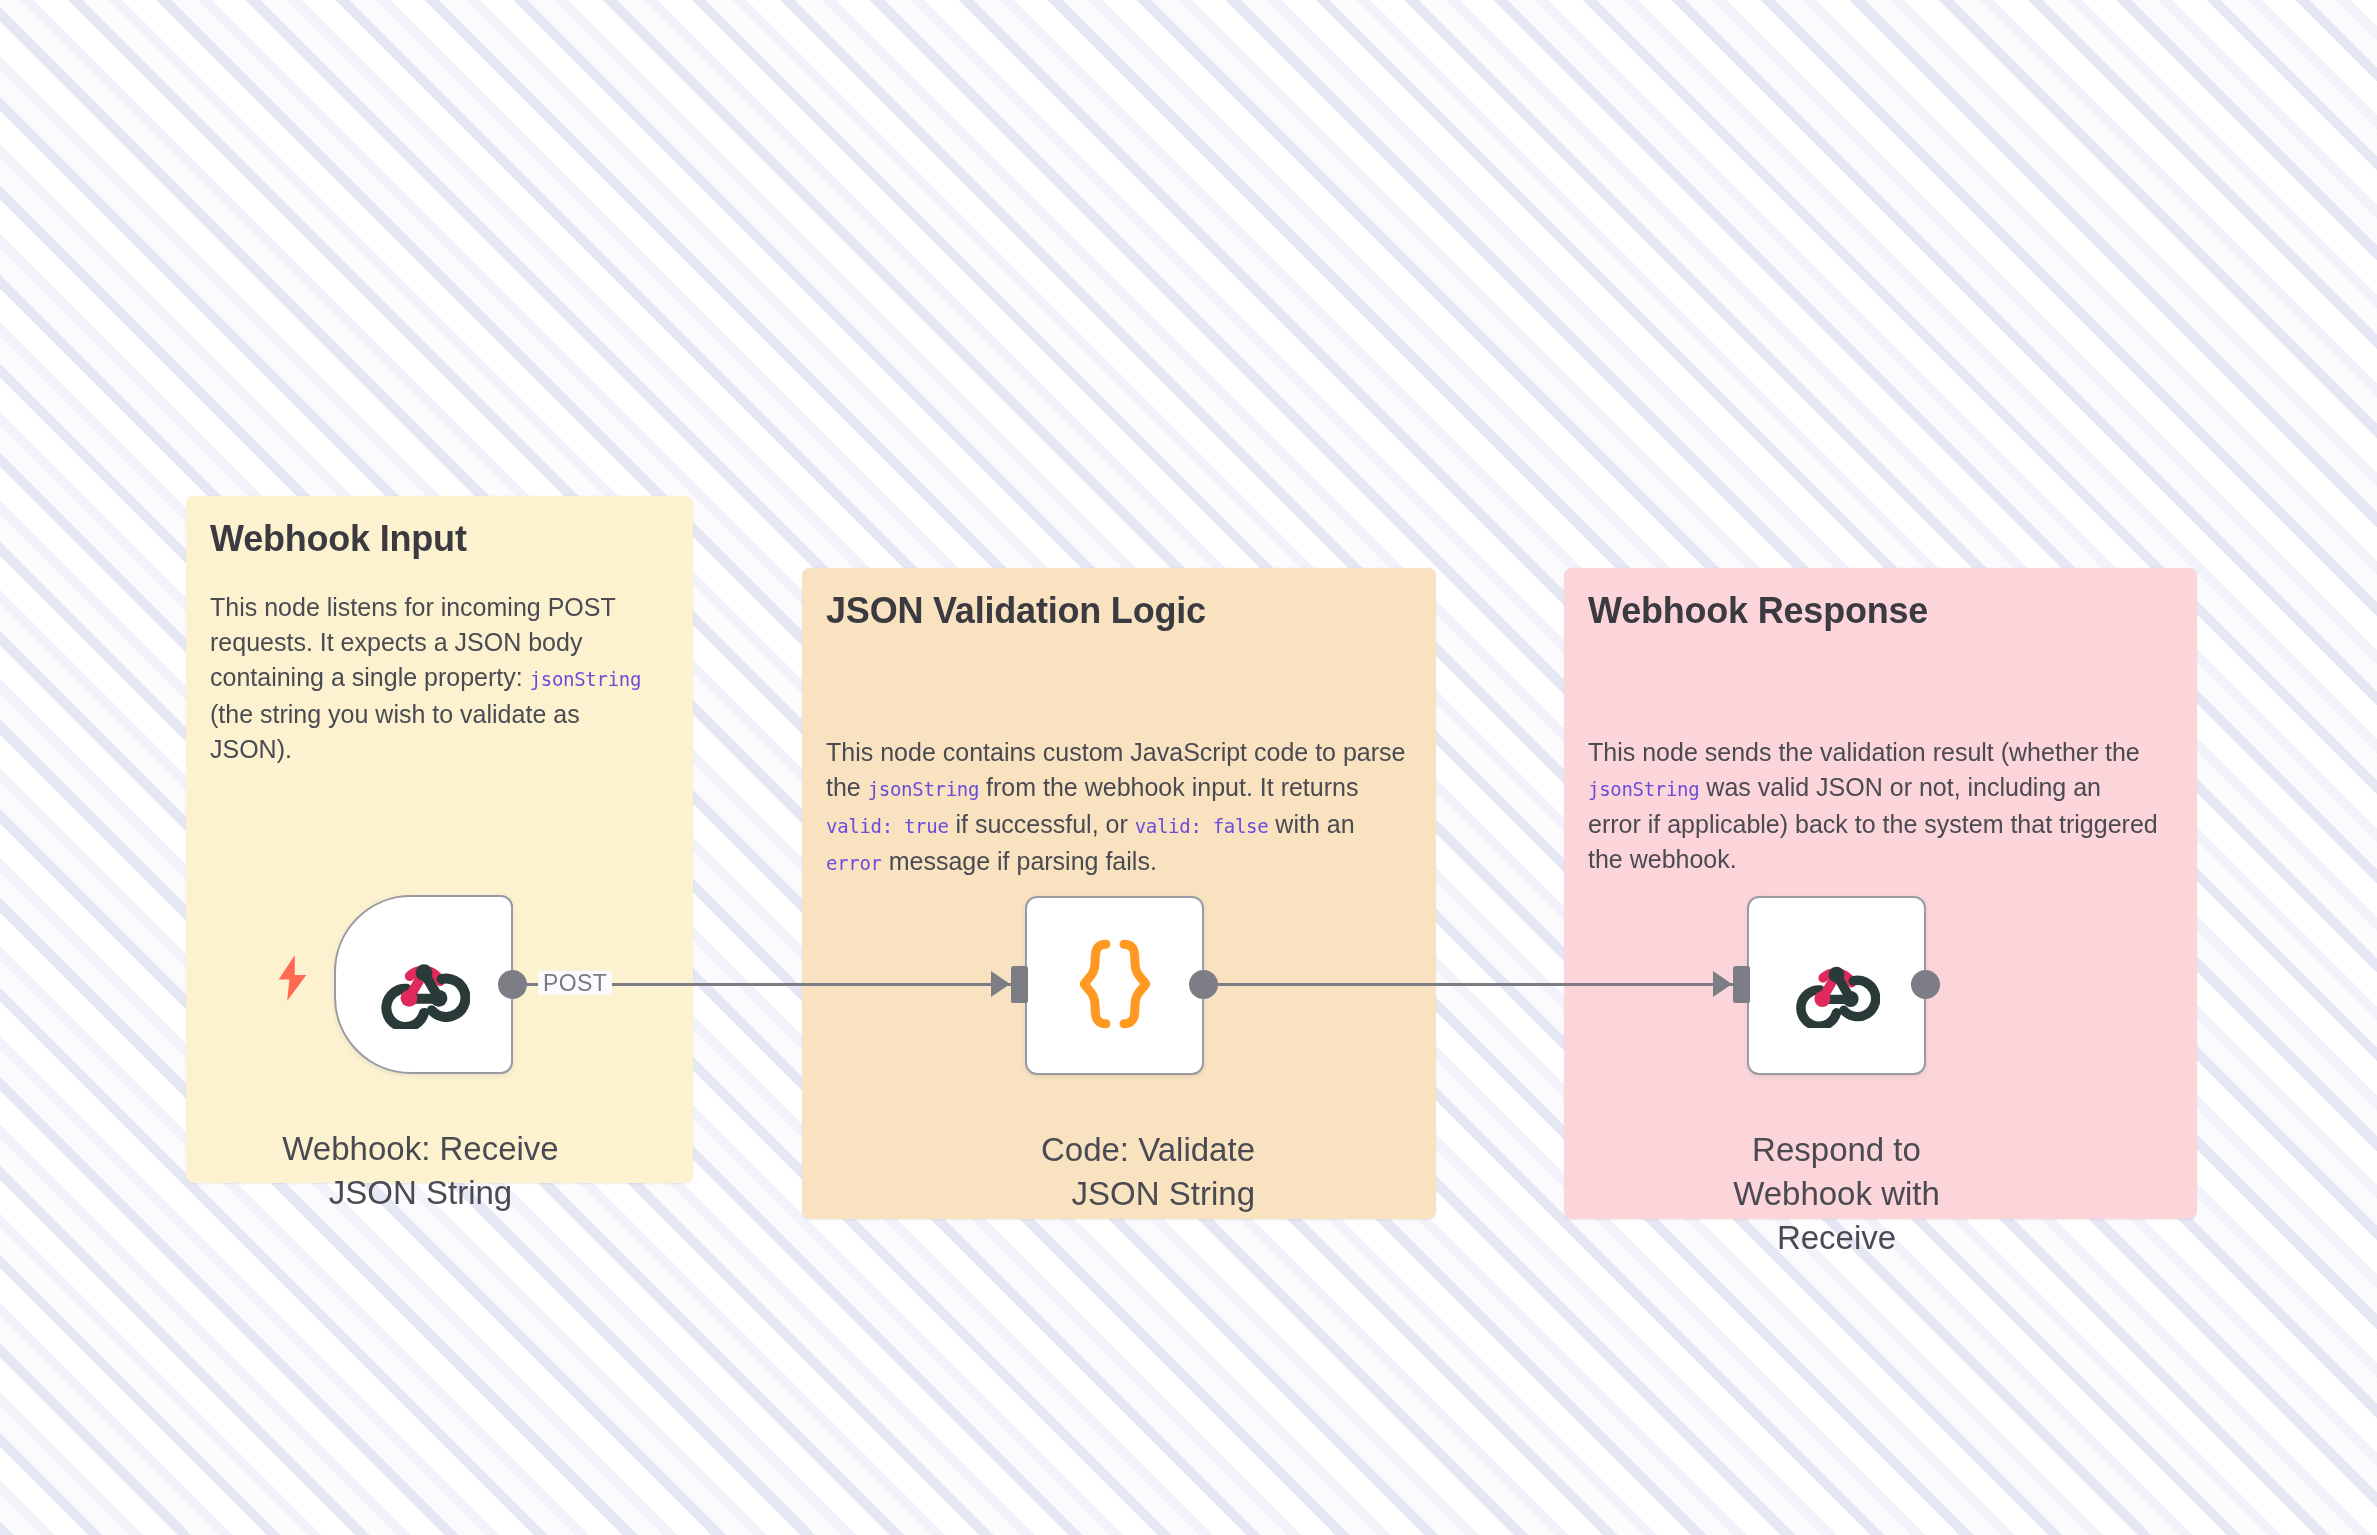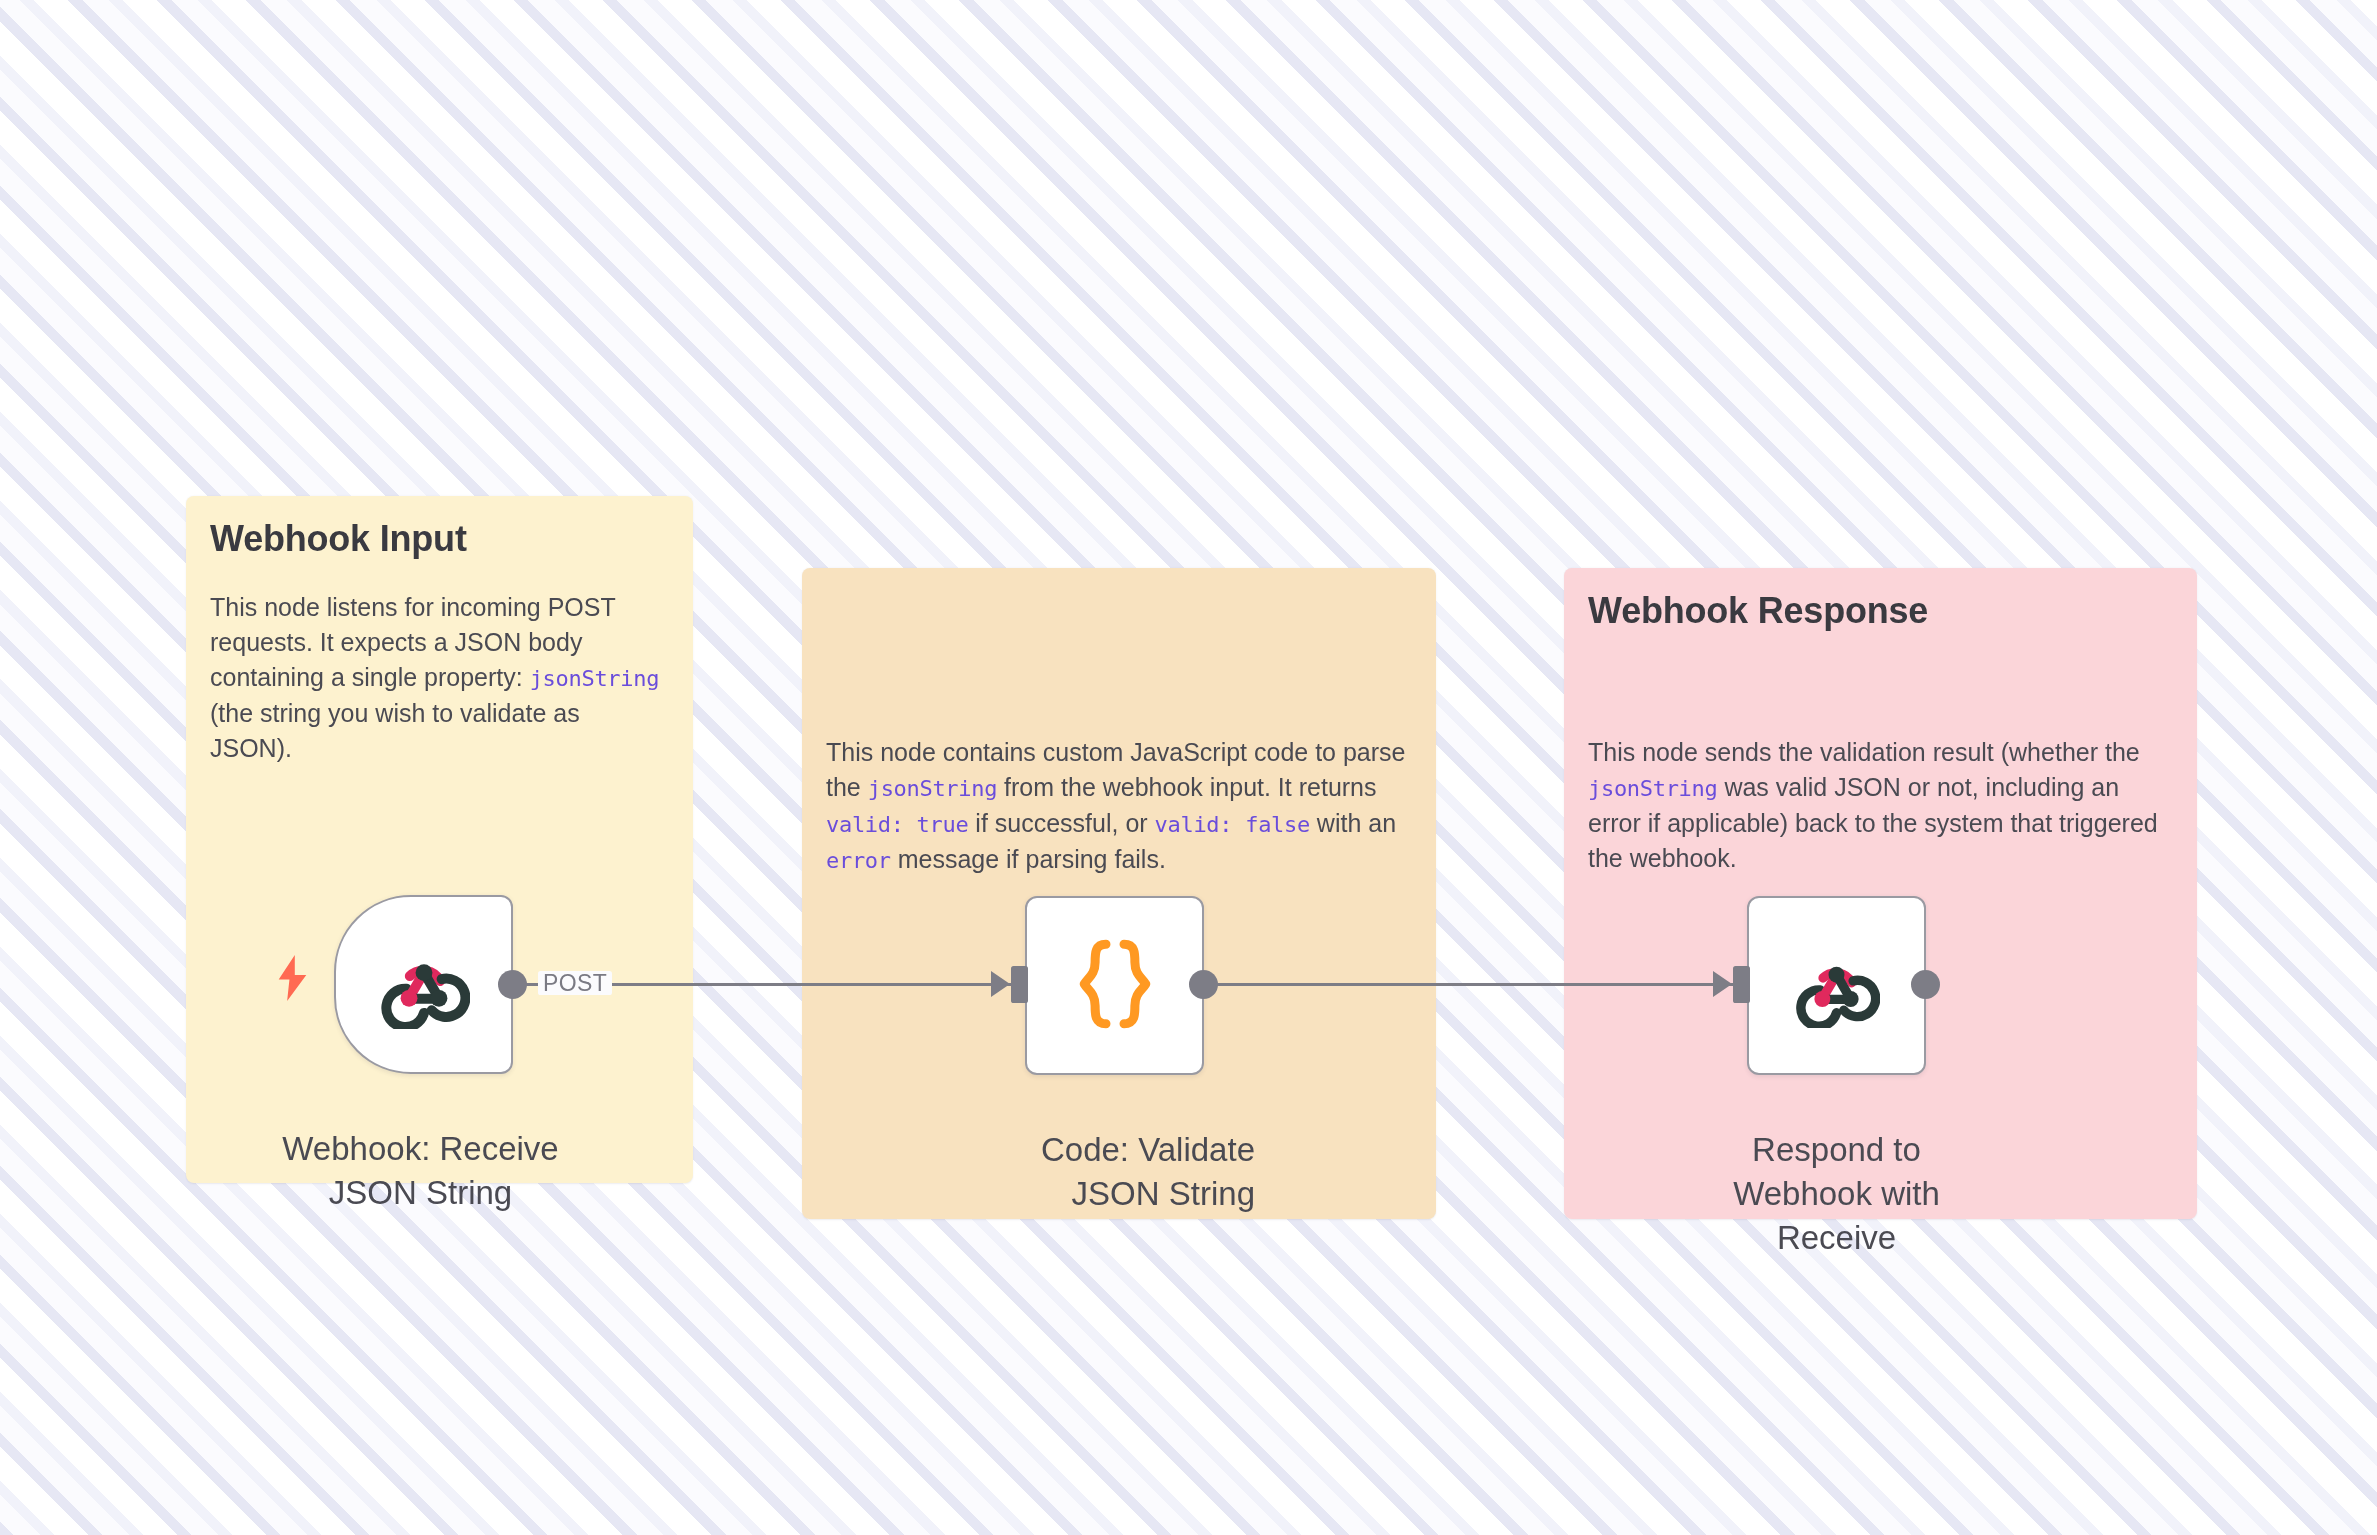--- a/index.html
+++ b/index.html
@@ -57,21 +57,21 @@
     position: absolute;
     left: 24px;
     font-size: 25px;
     line-height: 35px;
     color: #4a4a52;
     font-weight: 400;
   }
   .sticky-body code,
   .sticky-body .code {
     font-family: "DejaVu Sans Mono", "Liberation Mono", monospace;
-    font-size: 22px;
+    font-size: 19px;
     color: #6a4ddb;
     letter-spacing: -0.3px;
   }
 
   
   .node {
     position: absolute;
     width: 179px;
     height: 179px;
     background: #ffffff;
@@ -181,20 +181,21 @@
         </svg>
       </span>
     </div>
 
     <div class="port-out" style="left:312px; top:474px;"></div>
 
     <div class="node-label" style="left:94px; top:597px;">Webhook: Receive JSON String</div>
   </div>
 
   <div class="sticky sticky-orange" style="left:802px; top:568px; width:634px; height:651px;">
+    <div class="sticky-title">JSON Validation Logic</div>
     <div class="sticky-body" style="top:167px; width:587px;">
       <span>This node contains custom JavaScript code to parse the </span><span class="code">jsonString</span><span> from the webhook input. It returns </span><span class="code">valid: true</span><span> if successful, or </span><span class="code">valid: false</span><span> with an </span><span class="code">error</span><span> message if parsing fails.</span>
     </div>
 
     <div class="node" style="left:223px; top:328px;">
       <span class="node-icon">
         <svg width="82" height="94" viewBox="0 0 44 52" xmlns="http://www.w3.org/2000/svg">
           <g fill="none" stroke="#ff9922" stroke-width="5" stroke-linecap="round" stroke-linejoin="round">
             <path d="M17 4 C11 4 11 9 11 14 C11 21 7 22.5 5 26 C7 29.5 11 31 11 38 C11 43 11 48 17 48"></path>
             <path d="M27 4 C33 4 33 9 33 14 C33 21 37 22.5 39 26 C37 29.5 33 31 33 38 C33 43 33 48 27 48"></path>

